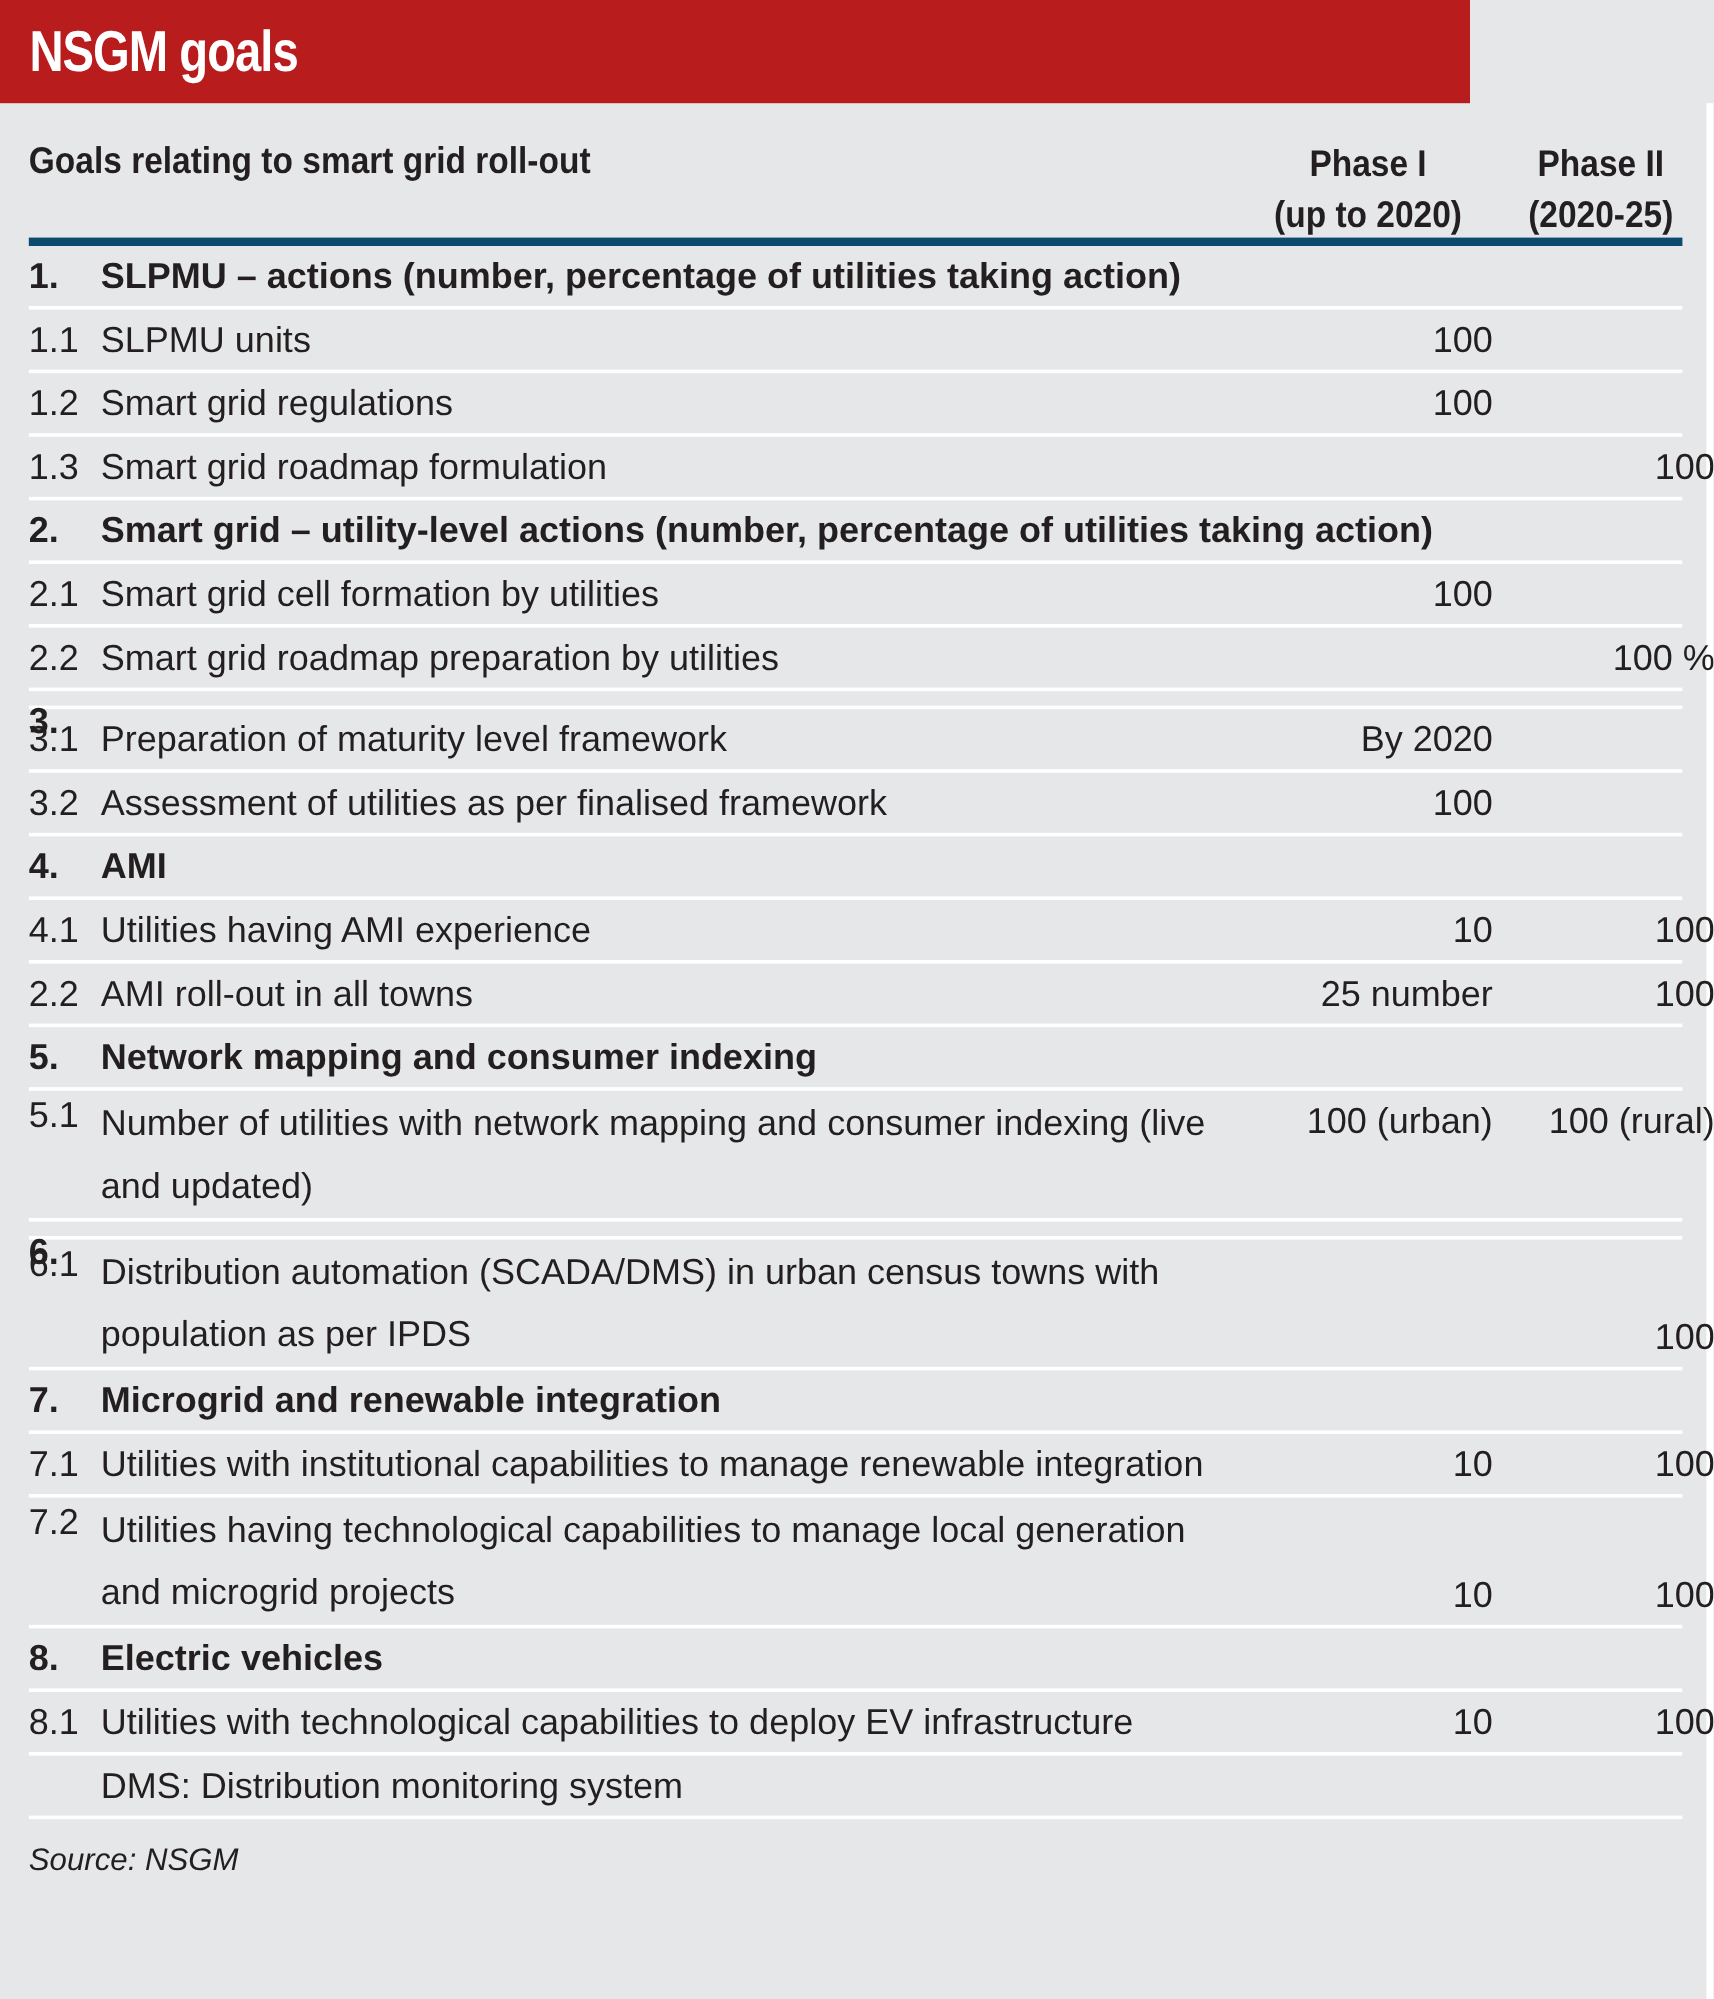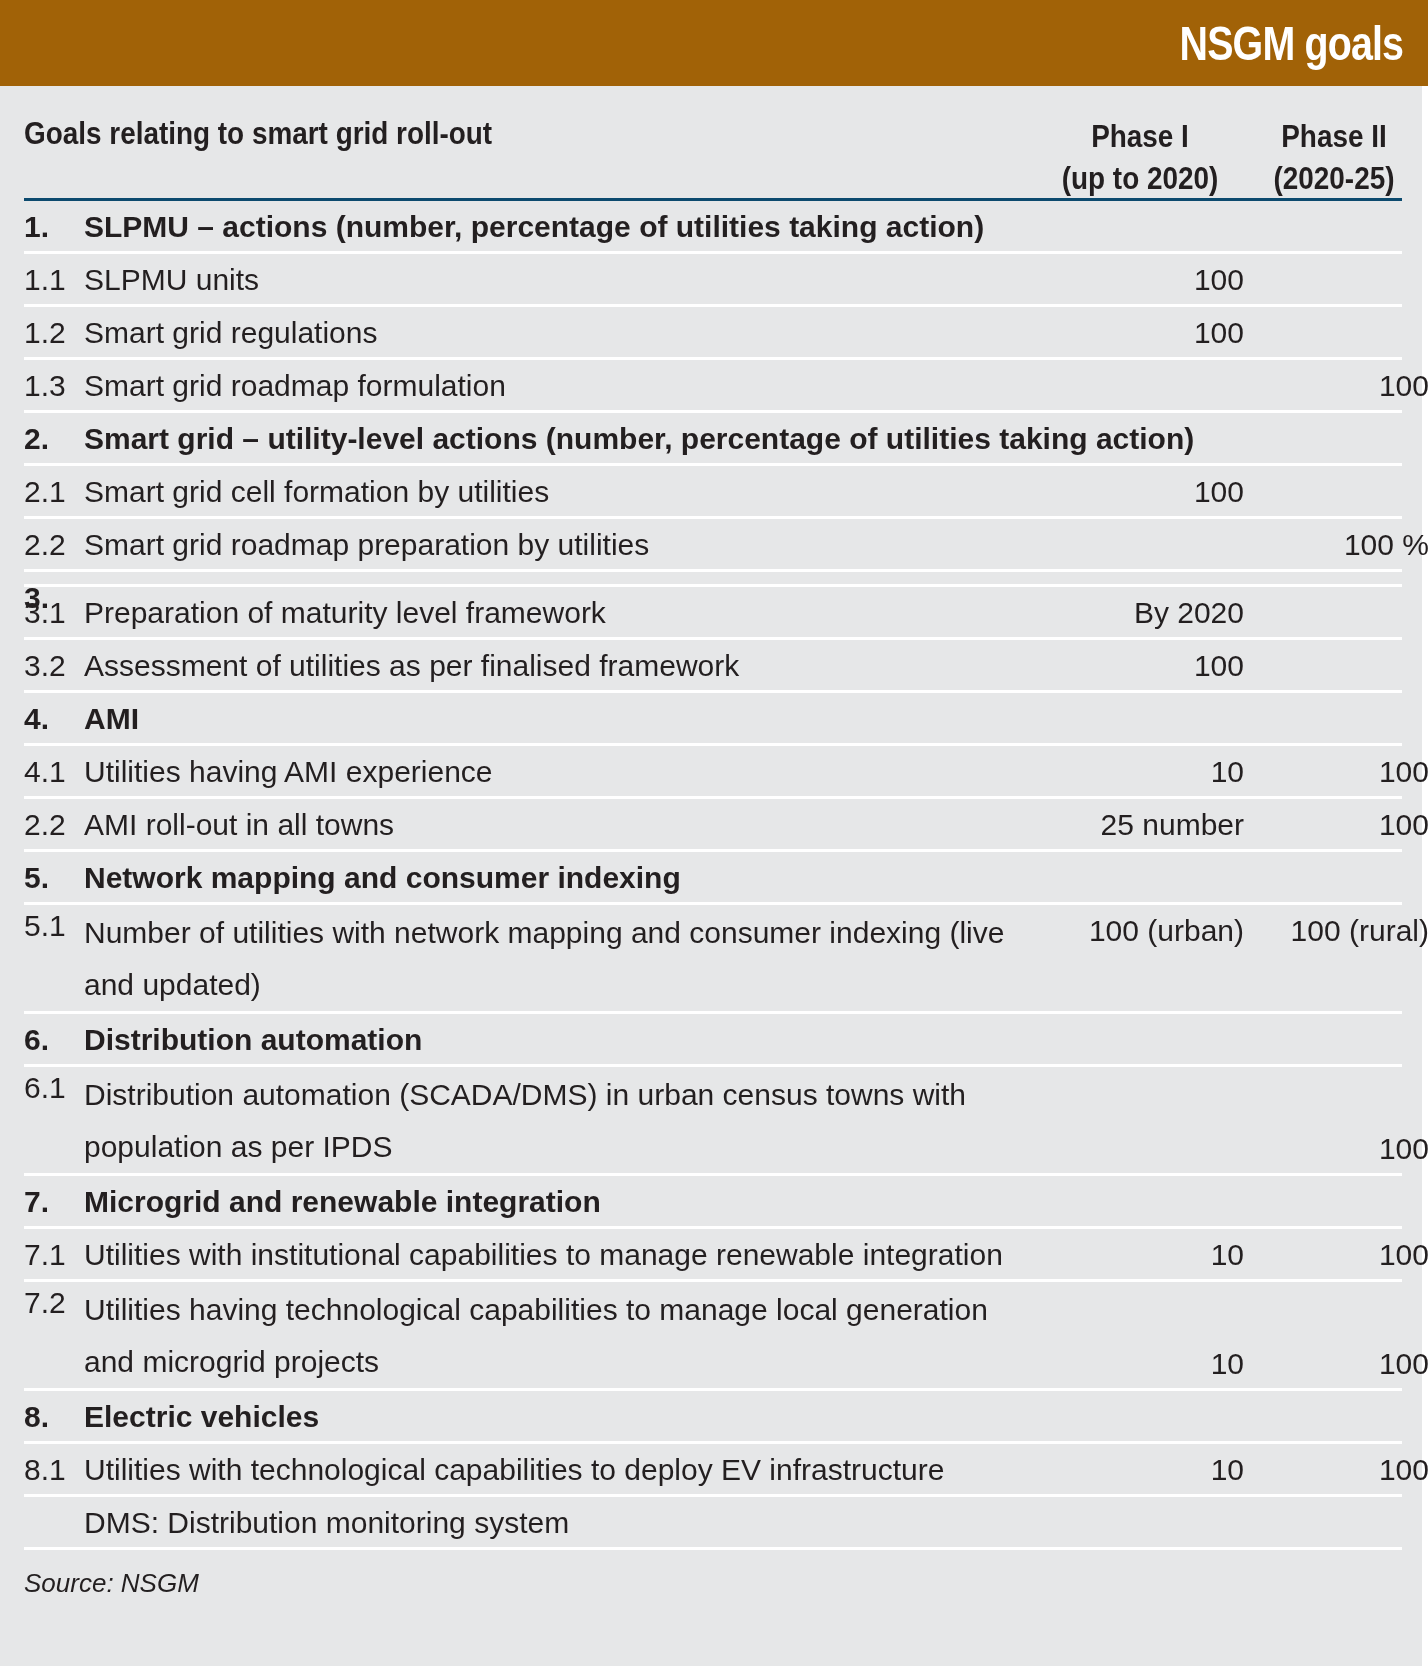--- a/index.html
+++ b/index.html
@@ -5,31 +5,31 @@
   html, body { margin: 0; padding: 0; }
   body {
     width: 1428px; height: 1666px;
     background: #e6e7e8;
     font-family: "Liberation Sans", sans-serif;
     color: #231f20;
     overflow: hidden;
     position: relative;
   }
   .banner {
-    position: absolute; left: 0; top: 0; width: 1428px; height: 86px;
-    background: #a16207;
-    display: flex; align-items: center; justify-content: flex-end;
+    position: absolute; left: 0; top: 0; width: 1225px; height: 86px;
+    background: #b91c1c;
+    display: flex; align-items: center; justify-content: flex-start;
   }
   .banner-title {
     color: #ffffff; font-weight: bold; font-size: 48px;
     letter-spacing: -1px; transform: scaleX(0.82);
   }
   .edge { position:absolute; right:0; top:86px; width:6px; height:1580px; background:#ffffff; }
   .content { position: absolute; left: 24px; top: 86px; width: 1378px; }
-  .hdr { height: 112px; position: relative; border-bottom: 3px solid #0c4a6e; }
+  .hdr { height: 112px; position: relative; border-bottom: 7px solid #0c4a6e; }
   .hdr-goal { position:absolute; left:0; top:30px; font-size:31px; font-weight:bold; transform-origin:left; transform:scaleX(0.9); }
   .hdr-p1, .hdr-p2 { position:absolute; top:30px; font-size:31px; font-weight:bold; text-align:center; line-height:42px; }
   .hdr-p1 { left: 1001px; width: 230px; }
   .hdr-p2 { left: 1210px; width: 200px; }
   .hdr-p1 div, .hdr-p2 div { transform: scaleX(0.9); }
   .row {
     position: relative; border-bottom: 3px solid #ffffff;
     font-size: 30px; line-height: 38px; padding: 7px 0 5px 0;
   }
   .row.section { font-weight: bold; }
@@ -149,21 +149,20 @@
         <div class="v2"></div>
       </div>
       <div class="row twoline single">
         <div class="num">5.1</div>
         <div class="label">Number of utilities with network mapping and consumer indexing (live and updated)</div>
         <div class="v1">100 (urban)</div>
         <div class="v2">100 (rural)</div>
       </div>
       <div class="row section single">
         <div class="num">6.</div>
-        <div class="label">Distribution automation</div>
         <div class="v1"></div>
         <div class="v2"></div>
       </div>
       <div class="row twoline">
         <div class="num">6.1</div>
         <div class="label">Distribution automation (SCADA/DMS) in urban census towns with population as per IPDS</div>
         <div class="v1"></div>
         <div class="v2">100</div>
       </div>
       <div class="row section single">

